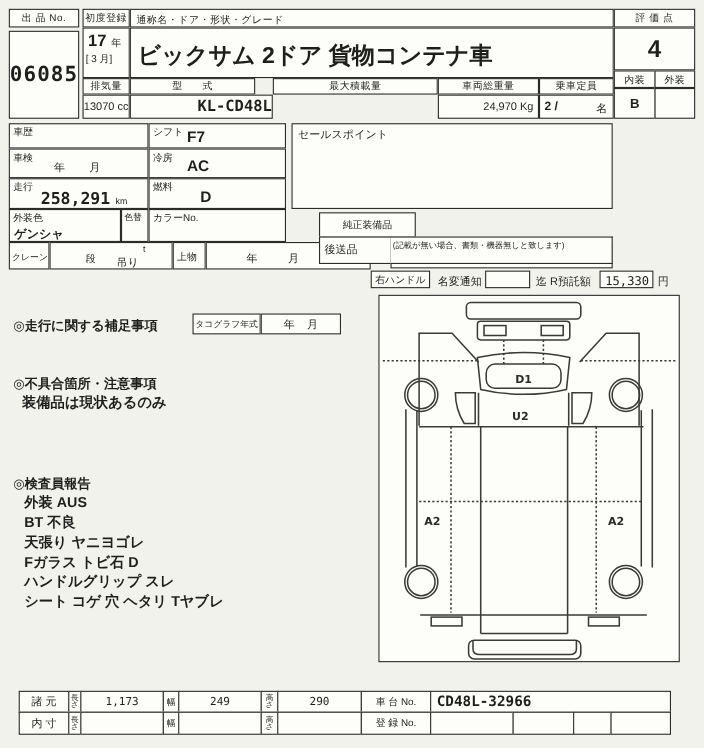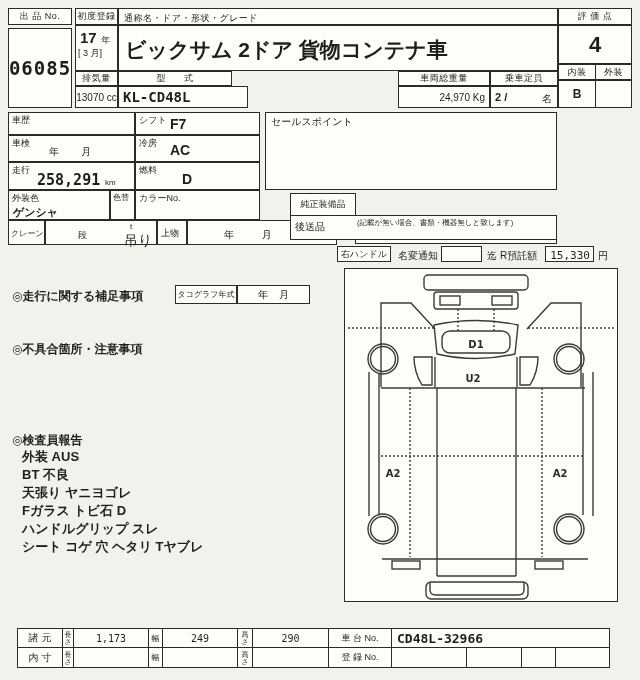--- a/index.html
+++ b/index.html
@@ -37,23 +37,24 @@
   <div class="bx lbl" style="left:118px;top:8px;width:440px;height:17px;padding:3px 0 0 5px;">通称名・ドア・形状・グレード</div>
   <div class="bx" style="left:118px;top:25px;width:440px;height:46px;">
     <div class="big" style="font-size:21px;padding:10px 0 0 6px;white-space:nowrap;">ビックサム 2ドア 貨物コンテナ車</div>
   </div>
 
   <div class="bx c lbl" style="left:75px;top:71px;width:43px;height:15px;">排気量</div>
   <div class="bx c" style="left:75px;top:86px;width:43px;height:22px;font-size:10px;">13070 cc</div>
 
   <div class="bx c lbl" style="left:118px;top:71px;width:114px;height:15px;white-space:pre;">型      式</div>
   <div class="bx" style="left:118px;top:86px;width:130px;height:22px;">
-    <div class="big mono" style="font-size:14px;padding:2px 0 0 4px;">KL-CD48L</div>
-  </div>
-
+    <div class="big mono" style="font-size:14px;padding:2px 0 0 4px;text-align:right;">KL-CD48L</div>
+  </div>
+
+  <div class="bx c lbl" style="left:248px;top:71px;width:150px;height:15px;">最大積載量</div>
 
   <div class="bx c lbl" style="left:398px;top:71px;width:92px;height:15px;">車両総重量</div>
   <div class="bx" style="left:398px;top:86px;width:92px;height:22px;">
     <span class="nb" style="right:4px;top:5px;font-size:10px;">24,970 Kg</span>
   </div>
 
   <div class="bx c lbl" style="left:490px;top:71px;width:68px;height:15px;">乗車定員</div>
   <div class="bx" style="left:490px;top:86px;width:68px;height:22px;">
     <span class="nb" style="left:4px;top:4px;font-size:11px;font-weight:600;">2 /</span>
     <span class="nb" style="right:5px;top:5px;font-size:10px;">名</span>
@@ -103,34 +104,34 @@
   <div class="bx" style="left:135px;top:190px;width:125px;height:30px;">
     <span class="toplabel">カラーNo.</span>
   </div>
 
   <div class="bx" style="left:8px;top:220px;width:37px;height:25px;">
     <span class="toplabel" style="font-size:8px;left:2px;top:7px;">クレーン</span>
   </div>
   <div class="bx" style="left:45px;top:220px;width:112px;height:25px;">
     <span class="nb" style="left:32px;top:8px;font-size:9px;">段</span>
     <span class="nb" style="left:84px;top:1px;font-size:8px;">t</span>
-    <span class="nb" style="left:78px;top:11px;font-size:14px;">吊り</span>
+    <span class="nb" style="left:60px;top:11px;font-size:10px;">吊り</span>
   </div>
   <div class="bx" style="left:157px;top:220px;width:30px;height:25px;">
     <span class="toplabel" style="top:6px;">上物</span>
   </div>
   <div class="bx" style="left:187px;top:220px;width:150px;height:25px;">
     <span class="nb" style="left:36px;top:7px;font-size:10px;white-space:pre;">年          月</span>
   </div>
 
   <div class="bx" style="left:265px;top:112px;width:292px;height:78px;">
     <span class="toplabel" style="font-size:10px;top:2px;left:5px;">セールスポイント</span>
   </div>
 
-  <div class="bx c" style="left:290px;top:193px;width:66px;height:23px;font-size:9px;">純正装備品</div>
+  <div class="bx c" style="left:290px;top:193px;width:88px;height:23px;font-size:9px;">純正装備品</div>
   <div class="bx" style="left:355px;top:193px;width:202px;height:23px;margin-top:28px;">
     <span class="big mono" style="font-size:14px;padding:3px 0 0 4px;display:block;white-space:nowrap;">PS PW エアB ABS</span>
   </div>
   <div class="bx" style="left:290px;top:215px;width:66px;height:25px;">
     <span style="font-size:10px;padding:4px 0 0 4px;display:block;">後送品</span>
   </div>
   <div class="bx" style="left:355px;top:215px;width:202px;height:25px;border-left:none;">
     <span style="font-size:7.5px;display:block;padding:2px 0 0 2px;white-space:nowrap;">(記載が無い場合、書類・機器無しと致します)</span>
   </div>
 
@@ -142,20 +143,21 @@
   <div class="bx" style="left:545px;top:246px;width:49px;height:16px;">
     <span class="nb mono" style="right:3px;top:2px;font-size:11px;">15,330</span>
   </div>
   <span class="nb" style="left:598px;top:249px;font-size:10px;">円</span>
 
   <span class="nb noteh" style="left:12px;top:288px;text-align:right;">◎走行に関する補足事項</span>
   <div class="bx c" style="left:175px;top:285px;width:62px;height:19px;font-size:8px;">タコグラフ年式</div>
   <div class="bx c" style="left:237px;top:285px;width:73px;height:19px;font-size:10px;white-space:pre;">年    月</div>
 
   <span class="nb noteh" style="left:12px;top:341px;">◎不具合箇所・注意事項</span>
+  <span class="nb" style="left:20px;top:357px;font-size:13px;font-weight:700;">装備品は現状あるのみ</span>
 
   <span class="nb noteh" style="left:12px;top:432px;">◎検査員報告</span>
   <div class="nb" style="left:22px;top:448px;width:300px;">
     <div class="insp-item">外装 AUS</div>
     <div class="insp-item">BT 不良</div>
     <div class="insp-item">天張り ヤニヨゴレ</div>
     <div class="insp-item">Fガラス トビ石 D</div>
     <div class="insp-item">ハンドルグリップ スレ</div>
     <div class="insp-item">シート コゲ 穴 ヘタリ Tヤブレ</div>
   </div>

